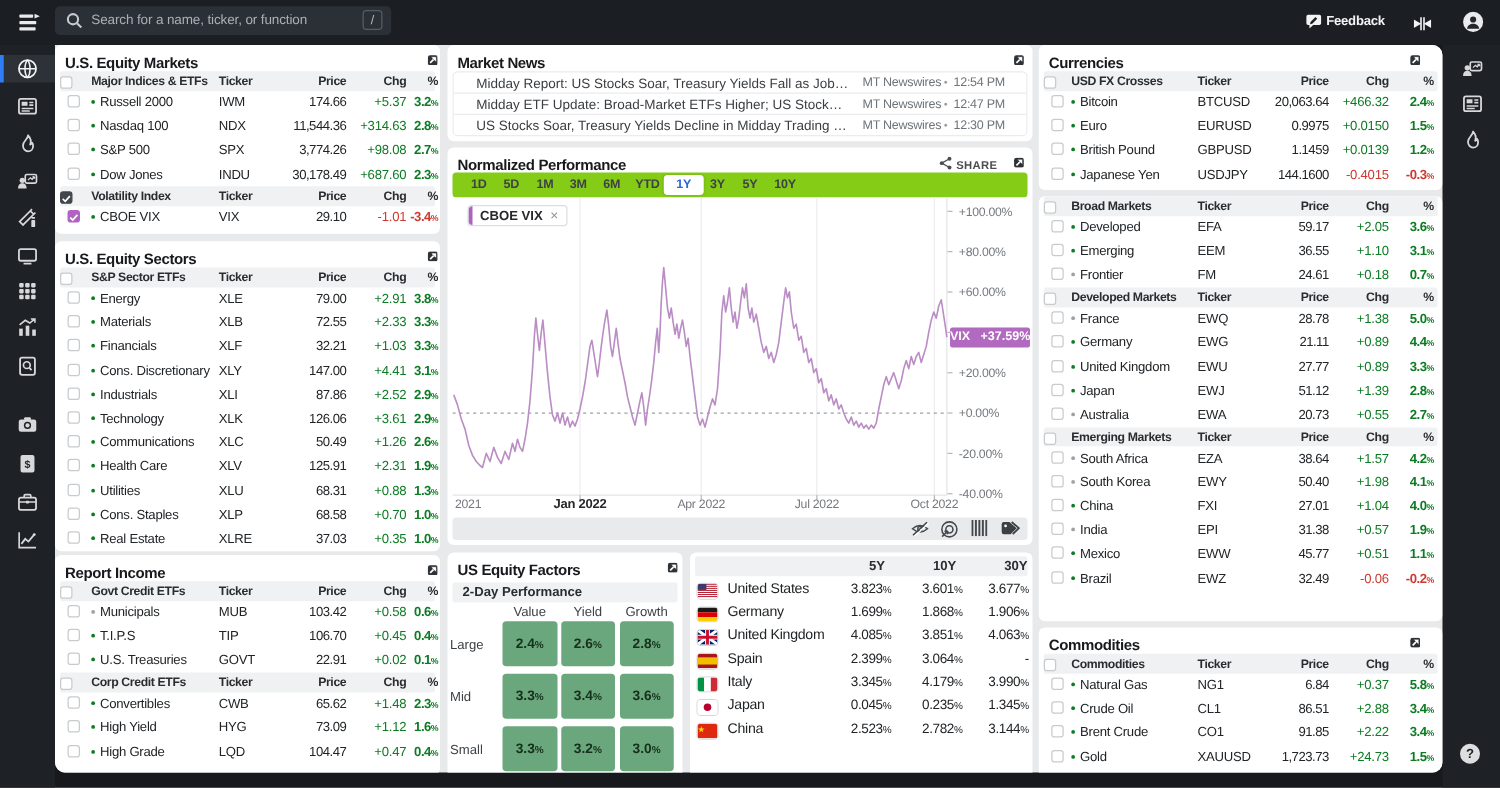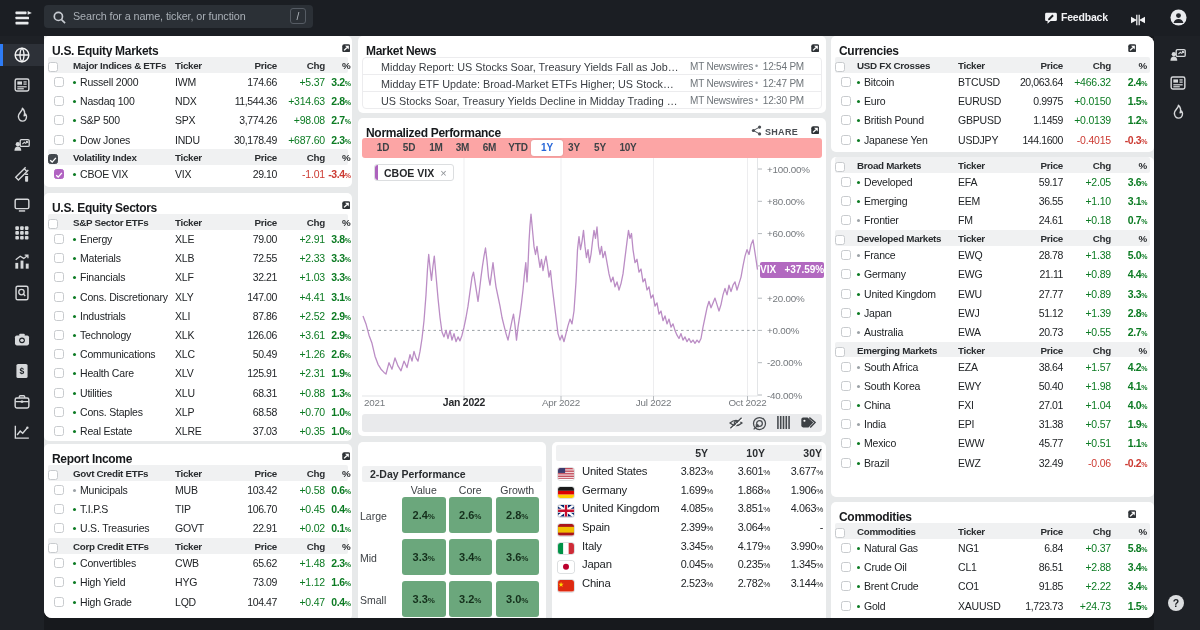--- a/index.html
+++ b/index.html
@@ -36,21 +36,21 @@
 .nm i{display:inline-block;width:3px;height:3px;border-radius:50%;margin:0 4px 2px 0}
 .pc{font-weight:700;font-size:10.5px!important;letter-spacing:-.4px!important}
 .pc small{font-size:7px;font-weight:700}
 .pr,.ch{letter-spacing:-.4px!important}
 .newsbox{position:absolute;left:4px;top:21px;width:460px;height:52px;background:#fff;border:1px solid #ececee;border-radius:4px}
 .nrow{position:relative;height:17px;border-bottom:1px solid #ececee}
 .ntitle{position:absolute;left:18px;top:2.8px;font-size:10.8px;color:#3a3e43;width:298px;white-space:nowrap;overflow:hidden;text-overflow:ellipsis}
 .nsrc{position:absolute;left:327px;top:3.4px;font-size:10px;color:#6e7479;letter-spacing:-.2px}
 .ndot{position:absolute;left:392px;top:3.4px;font-size:9px;color:#9aa0a5}
 .ntime{position:absolute;right:17px;top:3.4px;font-size:10px;color:#6e7479;letter-spacing:-.2px}
-.tabbar{position:absolute;left:4px;top:20px;width:460px;height:20px;background:#fca5a5;border-radius:3px}
+.tabbar{position:absolute;left:4px;top:20px;width:460px;height:20px;background:#84cc16;border-radius:3px}
 .tab{position:absolute;top:3.8px;width:32px;text-align:center;font-size:10px;font-weight:700;color:#3e4246;letter-spacing:-.2px}
 .tab.sel{background:#fff;color:#2767d9;border-radius:3px;top:2px;height:16px;line-height:16px;box-shadow:0 0 2px rgba(0,0,0,.18)}
 .chartwrap{position:absolute;left:4px;top:40px;width:460px;height:254px;background:#fff}
 .ax{font-size:9.8px;fill:#75797e;font-family:"Liberation Sans",sans-serif;letter-spacing:-.2px}
 .axb{font-size:10.4px;font-weight:700;fill:#26282b;font-family:"Liberation Sans",sans-serif;letter-spacing:-.2px}
 .legend{position:absolute;left:12px;top:6px;height:17px;background:#fff;border:1px solid #dcdee0;border-radius:3px;font-size:10.5px;font-weight:700;color:#26282b;padding:0 6px 0 9px;line-height:16px}
 .lbar{position:absolute;left:0;top:0;width:3px;height:15px;background:#ad62bd;border-radius:3px 0 0 3px}
 .lx{color:#8d9196;font-weight:400;margin-left:6px;font-size:11px}
 .vixlab{position:absolute;left:398px;top:103.5px;width:64px;height:16px;background:#b269c0;border-radius:2px;color:#fff;font-size:10px;font-weight:700;text-align:center;line-height:16px}
 .toolbar{position:absolute;left:4px;top:296px;width:460px;height:18px;background:#e9eaec;border-radius:3px}
@@ -530,23 +530,29 @@
           </g>
         </svg>
 <svg width="16" height="13" viewBox="0 0 18 14" style="left:438px">
           <path d="M1.5 3.5 Q1.5 1.5 3.5 1.5 L8.5 1.5 L15 7 L9.5 12.5 L3.5 12.5 Q1.5 12.5 1.5 10.5 Z" fill="#3c4044"></path>
           <path d="M10.5 1.5 L17 7 L11.5 12.5" fill="none" stroke="#3c4044" stroke-width="1.6"></path>
           <circle cx="5" cy="5" r="1.2" fill="#fff"></circle>
         </svg>
 </div>
     </div>
     <div class="card" style="left:314px;top:406px;width:188px;height:214px">
+      <div class="ctitle"><span>US Equity Factors</span><span class="ico" style="right:4px"><svg class="exp" width="8.5" height="8.5" viewBox="0 0 16 16">
+            <rect x="0.5" y="0.5" width="15" height="15" rx="3.5" fill="#2e3236"></rect>
+            <line x1="4" y1="12" x2="10.8" y2="5.2" stroke="#fff" stroke-width="2.6"></line>
+            <polygon points="5.2,2.6 13.4,2.6 13.4,10.8" fill="#fff" stroke="#2e3236" stroke-width="1"></polygon>
+            <polygon points="6.8,4.2 11.8,4.2 11.8,9.2" fill="#fff"></polygon>
+          </svg></span></div>
       <div class="fhead">2-Day Performance</div>
       <span class="flab" style="left:44px;top:42px;width:43.5px">Value</span>
-      <span class="flab" style="left:90.5px;top:42px;width:43.5px">Core</span>
+      <span class="flab" style="left:90.5px;top:42px;width:43.5px">Yield</span>
       <span class="flab" style="left:137.5px;top:42px;width:43.5px">Growth</span>
       <span class="flab r1" style="left:2px;top:68px;width:38px">Large</span>
       <span class="flab r1" style="left:2px;top:110px;width:38px">Mid</span>
       <span class="flab r1" style="left:2px;top:152px;width:38px">Small</span>
       <div class="fbox" style="left:44px;top:55px">2.4<small>%</small></div>
       <div class="fbox" style="left:90.5px;top:55px">2.6<small>%</small></div>
       <div class="fbox" style="left:137.5px;top:55px">2.8<small>%</small></div>
       <div class="fbox" style="left:44px;top:97px">3.3<small>%</small></div>
       <div class="fbox" style="left:90.5px;top:97px">3.4<small>%</small></div>
       <div class="fbox" style="left:137.5px;top:97px">3.6<small>%</small></div>

